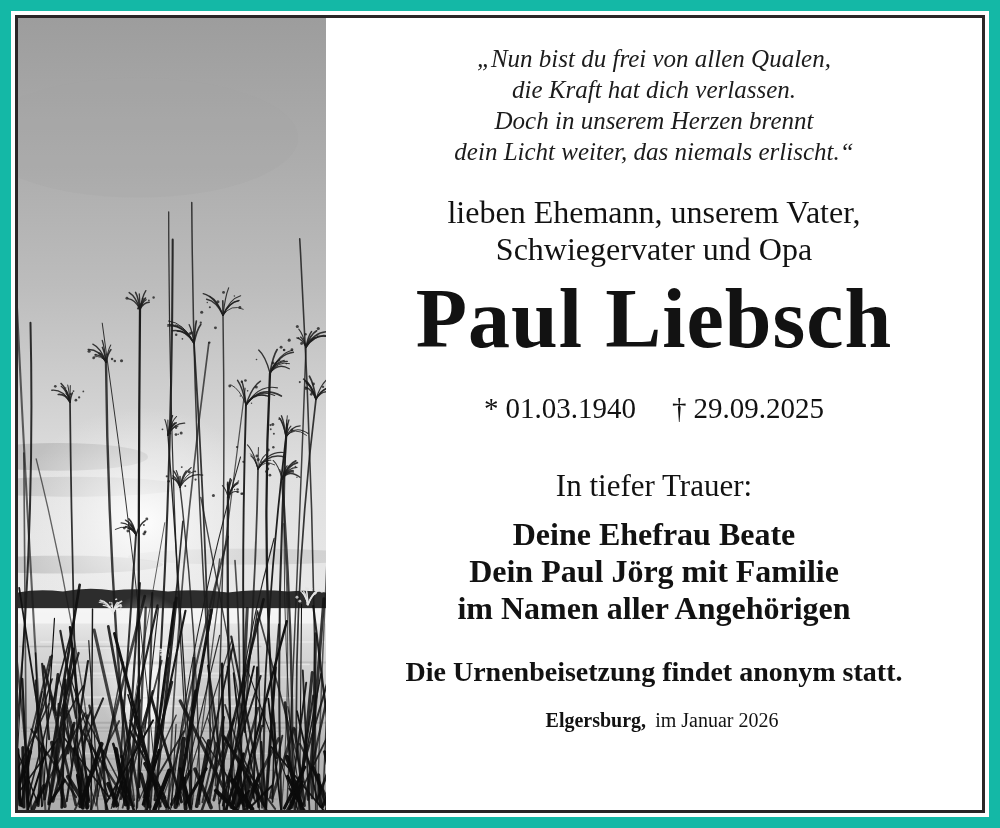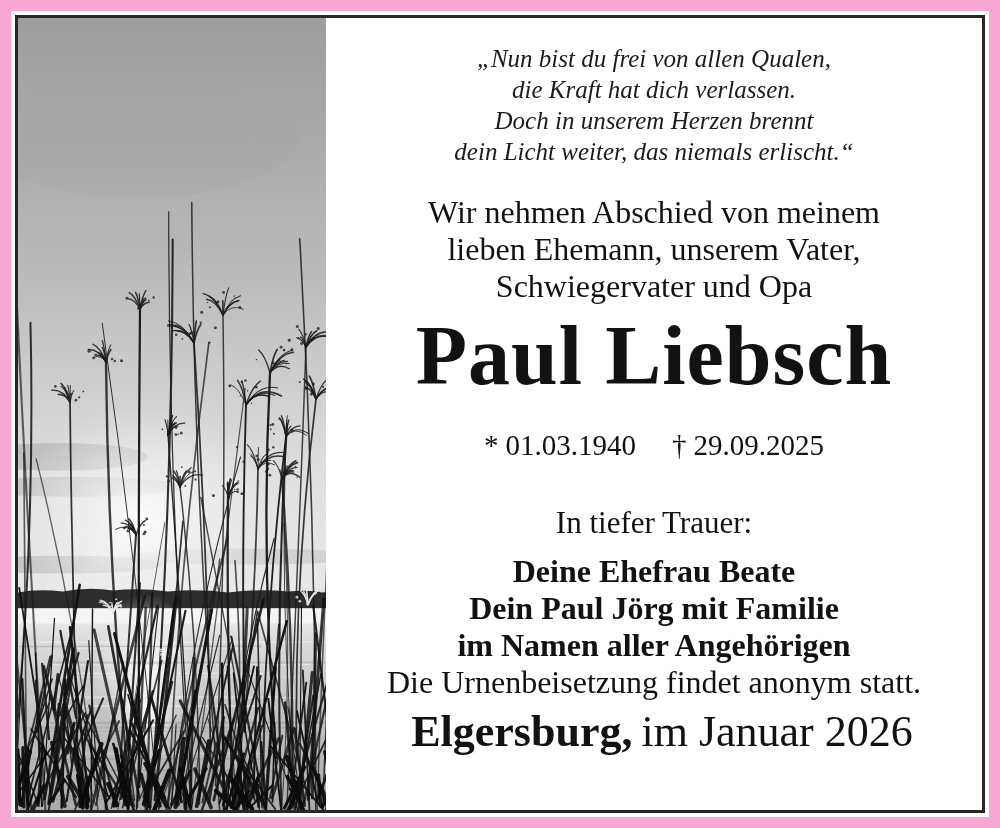--- a/index.html
+++ b/index.html
@@ -5,21 +5,21 @@
   html, body {
     margin: 0; padding: 0;
     width: 1000px; height: 828px;
     background: #ffffff;
     overflow: hidden;
     font-family: "Liberation Serif", serif;
   }
   .ad-frame {
     position: relative;
     width: 1000px; height: 828px;
-    background: #f9a8d4;
+    background: #14b8a6;
     box-sizing: border-box;
     padding: 11px;
   }
   .ad-mat {
     width: 100%; height: 100%;
     background: #ffffff;
     box-sizing: border-box;
     padding: 4px;
   }
   .ad-inner {
@@ -79,26 +79,28 @@
     font-size: 31px;
     line-height: 36px;
   }
   .mourners-block {
     margin-top: 12px;
     font-size: 32px;
     line-height: 37px;
     font-weight: bold;
   }
   .burial-note {
-    font-size: 32px;
+    margin-top: 26px;
+    font-size: 28px;
     line-height: 37px;
+    font-weight: bold;
   }
   .place-line {
     margin-top: 12px;
-    font-size: 44px;
+    font-size: 20px;
     line-height: 37px;
     margin-left: 16px;
   }
   .place-name { font-weight: bold; }
   .place-date { margin-left: 9px; }
 </style>
 </head>
 <body>
 
 <div class="ad-frame">
@@ -730,21 +732,20 @@
       <div class="text-pane">
 
         <div class="quote-block">
           <div>„Nun bist du frei von allen Qualen,</div>
           <div>die Kraft hat dich verlassen.</div>
           <div>Doch in unserem Herzen brennt</div>
           <div>dein Licht weiter, das niemals erlischt.“</div>
         </div>
 
         <div class="intro-block">
-          <div>Wir nehmen Abschied von meinem</div>
           <div>lieben Ehemann, unserem Vater,</div>
           <div>Schwiegervater und Opa</div>
         </div>
 
         <div class="deceased-name">Paul Liebsch</div>
 
         <div class="dates-line">
           <span class="birth-group"><span class="birth-symbol">*</span><span>01.03.1940</span></span><span class="death-group"><span class="death-symbol">†</span><span>29.09.2025</span></span>
         </div>
 

